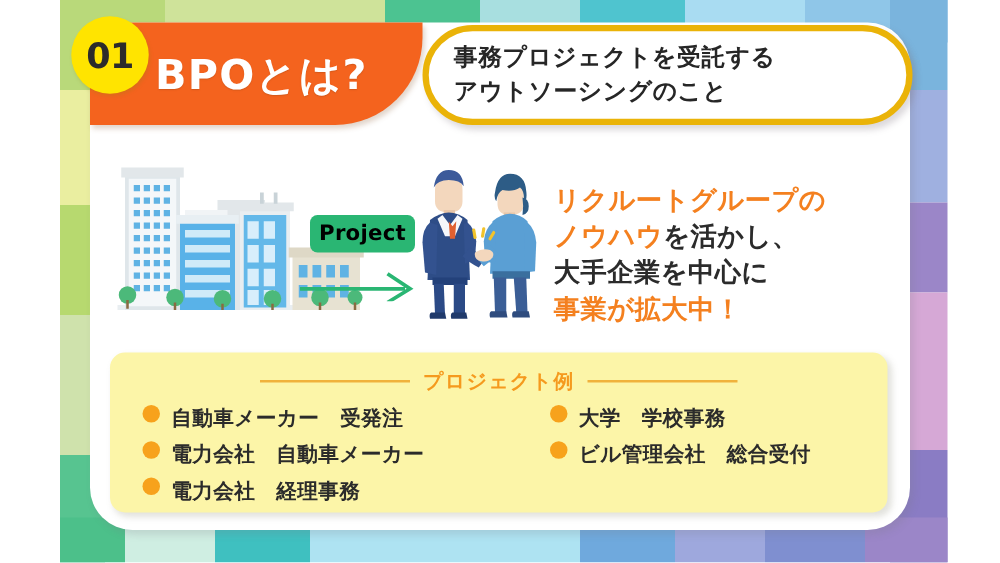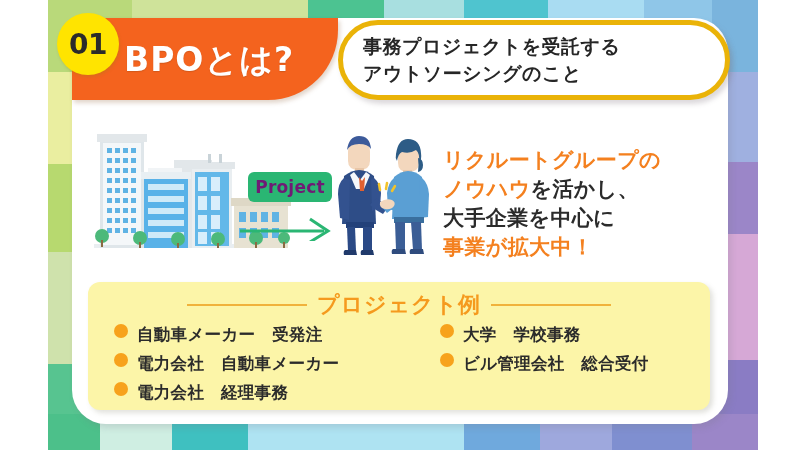--- a/index.html
+++ b/index.html
@@ -58,42 +58,42 @@
   }
 
   
   #illus{position:absolute;left:88px;top:126px;width:340px;height:140px;}
   #people{position:absolute;left:326px;top:128px;width:116px;height:135px;}
 
   #proj-badge{
     position:absolute;left:248px;top:172px;width:84px;height:30px;
     background:#2ab673;border-radius:6px;
     display:flex;align-items:center;justify-content:center;
-    color:#701a75;font-size:17px;font-weight:bold;letter-spacing:.2px;
+    color:#000000;font-size:17px;font-weight:bold;letter-spacing:.2px;
   }
   #arrow{position:absolute;left:238px;top:215px;width:100px;height:26px;}
 
   
   #para{position:absolute;left:443px;top:128px;width:278px;margin-top:18px;}
   #para .pl{font-size:21px;font-weight:bold;line-height:1.38;
     letter-spacing:.4px;white-space:nowrap;color:#2b2b2b;}
   #para .or{color:#f4801f;}
 
   
   #ybox{
     position:absolute;left:88px;top:282px;width:622px;height:128px;
     background:#fcf5a8;border-radius:12px;
     box-shadow:3px 3px 5px rgba(140,140,120,.25);
   }
   #ybox-head{
     position:absolute;left:0;top:10px;width:622px;height:26px;
     display:flex;align-items:center;justify-content:center;gap:10px;
   }
   #ybox-head .rule{width:120px;height:2px;background:#f0b23c;}
-  #ybox-head .ht{color:#f59a1e;font-size:22px;font-weight:bold;letter-spacing:1px;white-space:nowrap;}
+  #ybox-head .ht{color:#f59a1e;font-size:16px;font-weight:bold;letter-spacing:1px;white-space:nowrap;}
 
   .col{position:absolute;top:42px;}
   #colL{left:26px;width:330px;}
   #colR{left:352px;width:262px;}
   .li{display:flex;gap:9px;height:27px;margin-bottom:2px;}
   .dot{width:14px;height:14px;border-radius:50%;background:#f7a21c;flex:0 0 14px;}
   .lt{color:#2b2b2b;font-size:16.5px;font-weight:bold;letter-spacing:.3px;white-space:nowrap;}
 </style>
 </head>
 <body>

